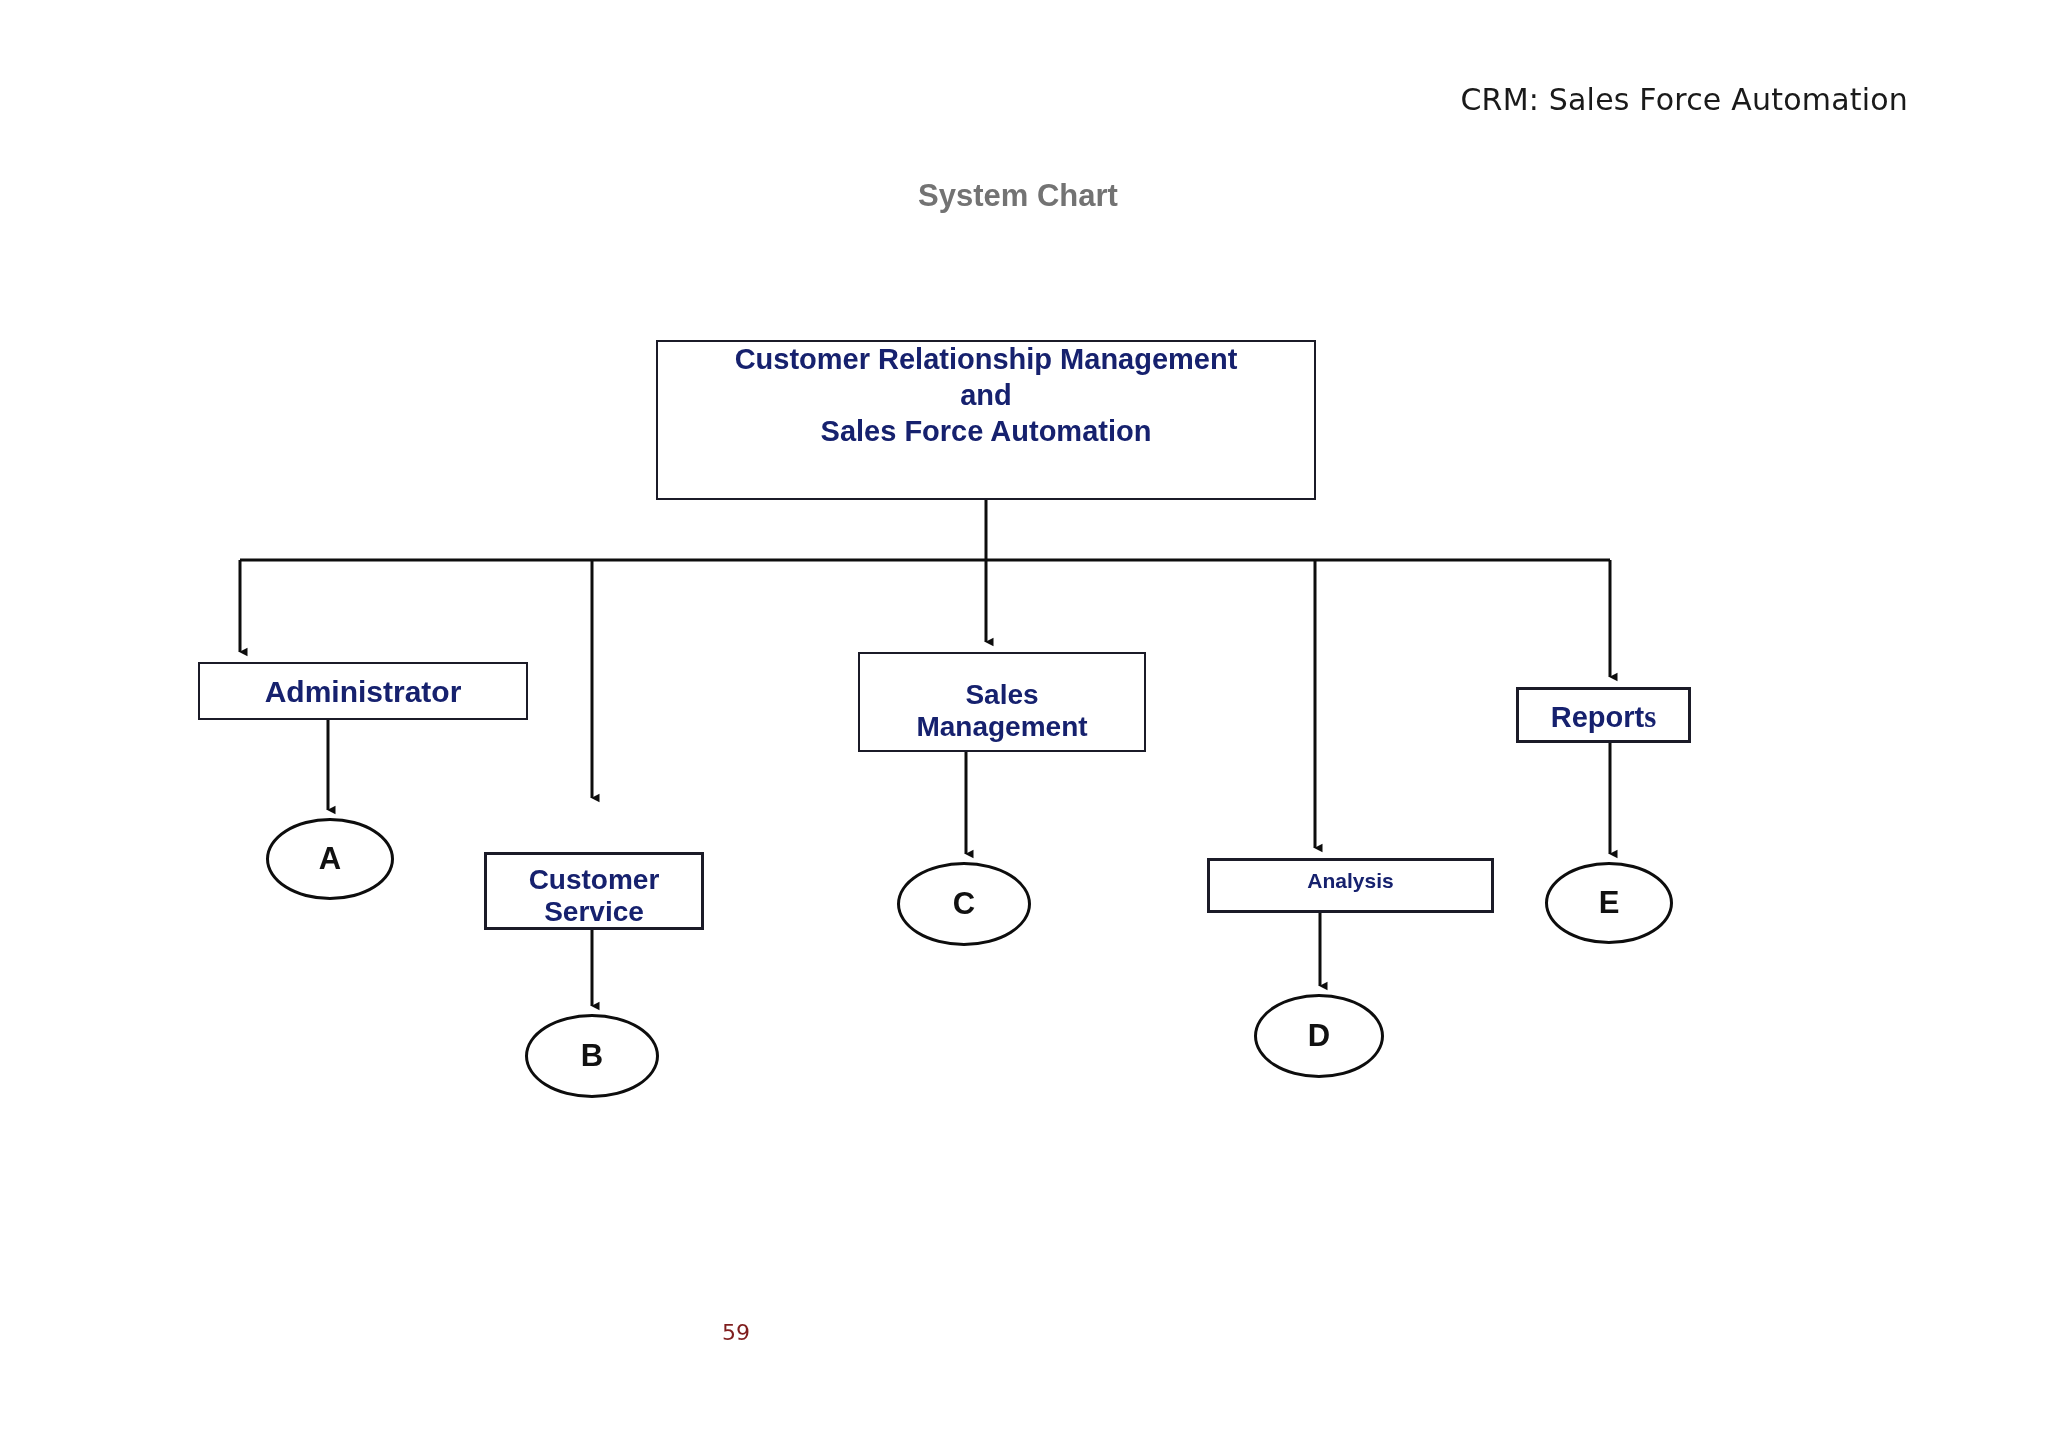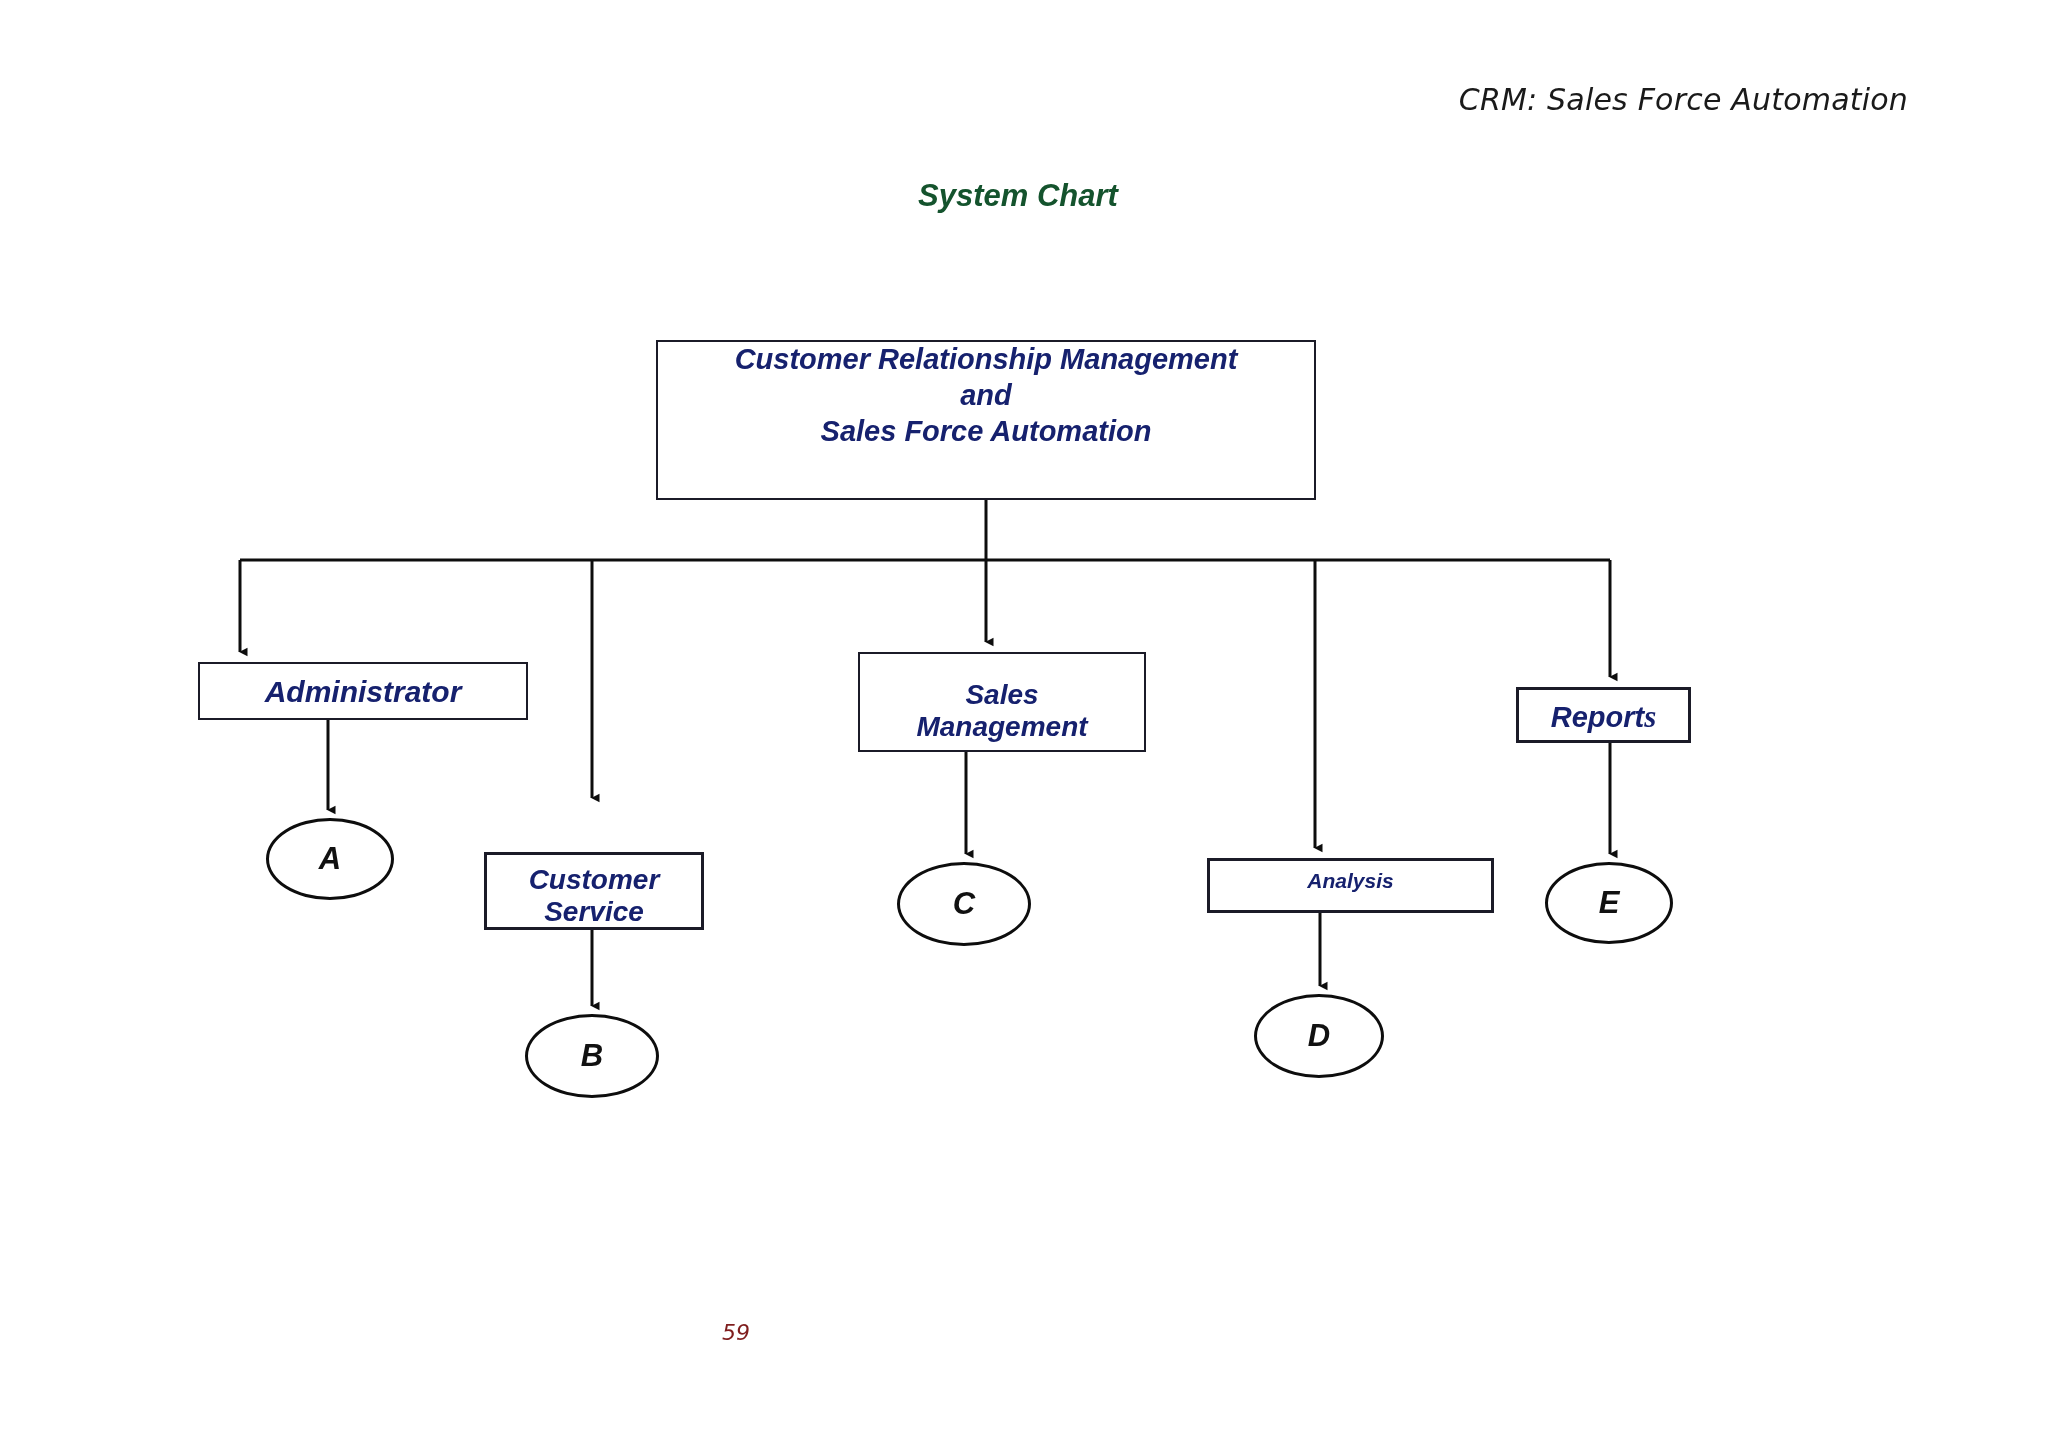--- a/index.html
+++ b/index.html
@@ -12,41 +12,40 @@
     font-family: "Liberation Sans", sans-serif;
     -webkit-font-smoothing: antialiased;
   }
 
   #page {
     position: relative;
     width: 2048px;
     height: 1449px;
     background: #ffffff;
     overflow: hidden;
-    font-style: italic;
   }
 
   
   .hdr-right {
     position: absolute;
     right: 140px;
     top: 82px;
     font-size: 30px;
     color: #1a1a1a;
     letter-spacing: 0.2px;
     white-space: nowrap;
     font-family: "DejaVu Sans", sans-serif;
   }
   .page-title {
     position: absolute;
     left: 918px;
     top: 178px;
     font-size: 31px;
     font-weight: bold;
-    color: #14532d;
+    color: #737373;
     white-space: nowrap;
   }
   .page-number {
     position: absolute;
     left: 722px;
     top: 1320px;
     font-size: 22px;
     color: #7f1d1d;
     font-family: "DejaVu Sans", sans-serif;
   }

